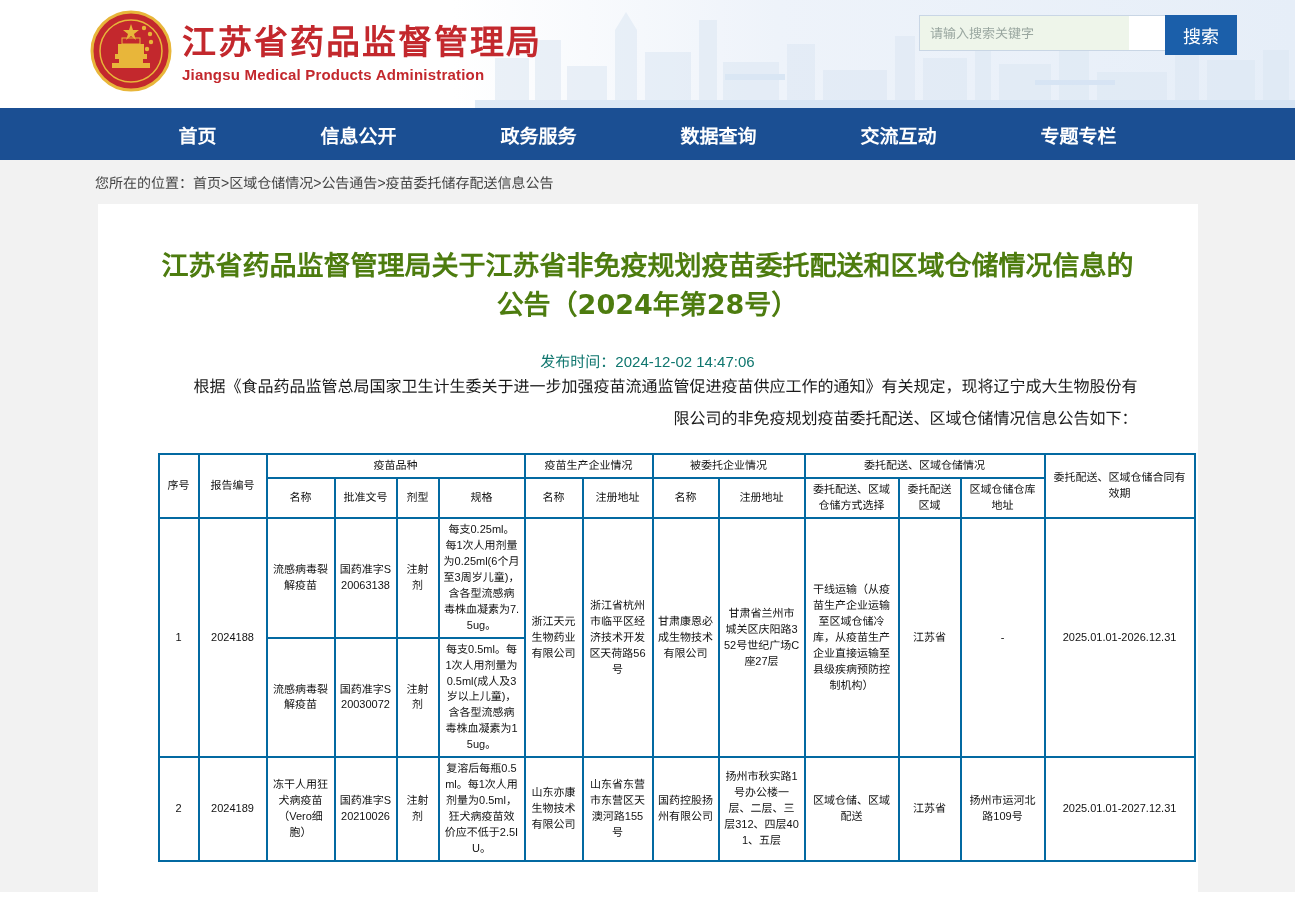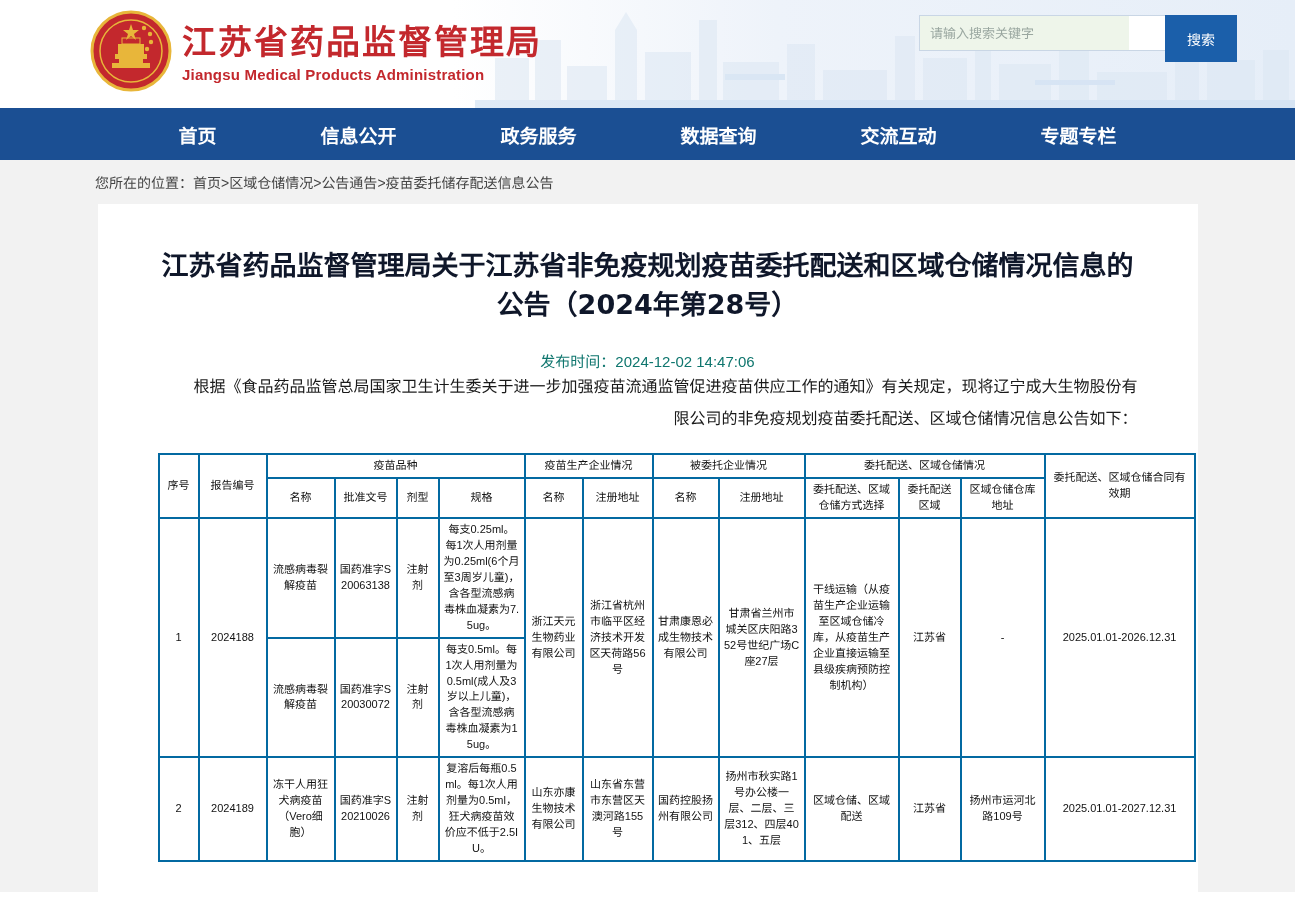--- a/index.html
+++ b/index.html
@@ -73,25 +73,25 @@
   .search-input::placeholder { color: #9aa7a0; }
   .search-gap {
     width: 36px;
     height: 36px;
     background: #ffffff;
     border: 1px solid #c9d6e5;
     border-left: none;
     border-right: none;
   }
   .search-btn {
-    width: 72px; height: 47px;
+    width: 72px; height: 40px;
     background: #1b5faa;
     color: #fff;
     border: none;
-    font-size: 14px;
+    font-size: 18px;
     cursor: pointer;
     font-family: "Liberation Sans", sans-serif;
   }
 
   
   .main-nav {
     height: 52px;
     background: #1b4f93;
     display: flex;
     align-items: stretch;
@@ -132,21 +132,21 @@
   }
   .article {
     width: 1100px;
     margin: 0 auto;
     background: #fff;
     padding: 42px 60px 30px 60px;
   }
   .article-title {
     font-size: 27px;
     font-weight: bold;
-    color: #0f172a;
+    color: #4d7c0f;
     text-align: center;
     line-height: 1.45;
     margin: 0 0 26px 0;
     font-family: "DejaVu Sans", "Liberation Sans", sans-serif;
   }
   .publish-time {
     text-align: center;
     font-size: 15px;
     color: #0f766e;
   }

